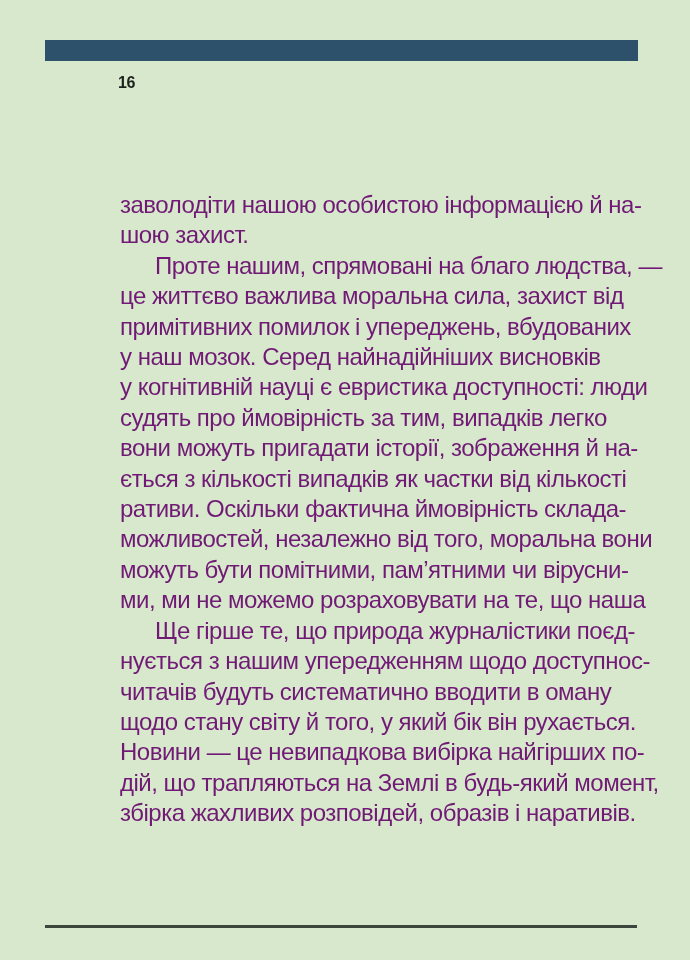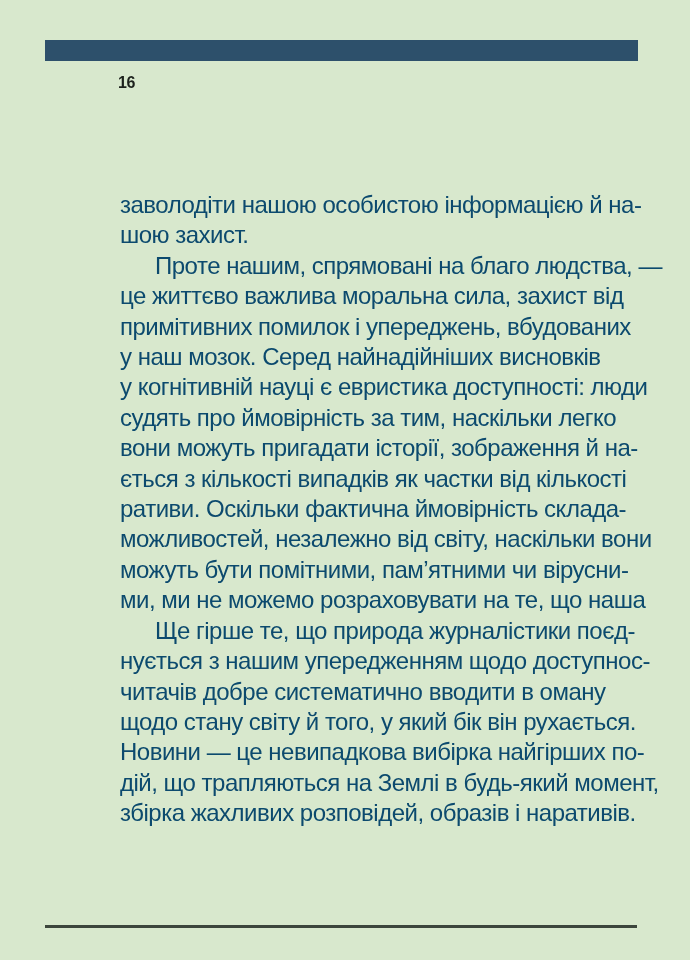--- a/index.html
+++ b/index.html
@@ -29,21 +29,21 @@
     font-size: 16px;
     font-weight: 700;
     letter-spacing: -0.5px;
     color: #1c211c;
   }
   .text-block {
     position: absolute;
     left: 120px;
     top: 190px;
     width: 535px;
-    color: #0c4a6e;
+    color: #701a75;
     font-size: 24px;
     line-height: 30.4px;
     letter-spacing: -0.5px;
   }
   .text-block .line {
     white-space: nowrap;
   }
   .text-block .line.indent {
     padding-left: 35px;
   }
@@ -64,29 +64,29 @@
 <div class="page-number">16</div>
 
 <div class="text-block">
     <div class="line">заволодіти нашою особистою інформацією й на-</div>
     <div class="line">шою захист.</div>
     <div class="line indent">Проте нашим, спрямовані на благо людства, —</div>
     <div class="line">це життєво важлива моральна сила, захист від</div>
     <div class="line">примітивних помилок і упереджень, вбудованих</div>
     <div class="line">у наш мозок. Серед найнадійніших висновків</div>
     <div class="line">у когнітивній науці є евристика доступності: люди</div>
-    <div class="line">судять про ймовірність за тим, наскільки легко</div>
+    <div class="line">судять про ймовірність за тим, випадків легко</div>
     <div class="line">вони можуть пригадати історії, зображення й на-</div>
     <div class="line">ється з кількості випадків як частки від кількості</div>
     <div class="line">ративи. Оскільки фактична ймовірність склада-</div>
-    <div class="line">можливостей, незалежно від світу, наскільки вони</div>
+    <div class="line">можливостей, незалежно від того, моральна вони</div>
     <div class="line">можуть бути помітними, пам’ятними чи вірусни-</div>
     <div class="line">ми, ми не можемо розраховувати на те, що наша</div>
     <div class="line indent">Ще гірше те, що природа журналістики поєд-</div>
     <div class="line">нується з нашим упередженням щодо доступнос-</div>
-    <div class="line">читачів добре систематично вводити в оману</div>
+    <div class="line">читачів будуть систематично вводити в оману</div>
     <div class="line">щодо стану світу й того, у який бік він рухається.</div>
     <div class="line">Новини — це невипадкова вибірка найгірших по-</div>
     <div class="line">дій, що трапляються на Землі в будь-який момент,</div>
     <div class="line">збірка жахливих розповідей, образів і наративів.</div>
   </div>
 
 <div class="footer-rule"></div>
 
 </body></html>

